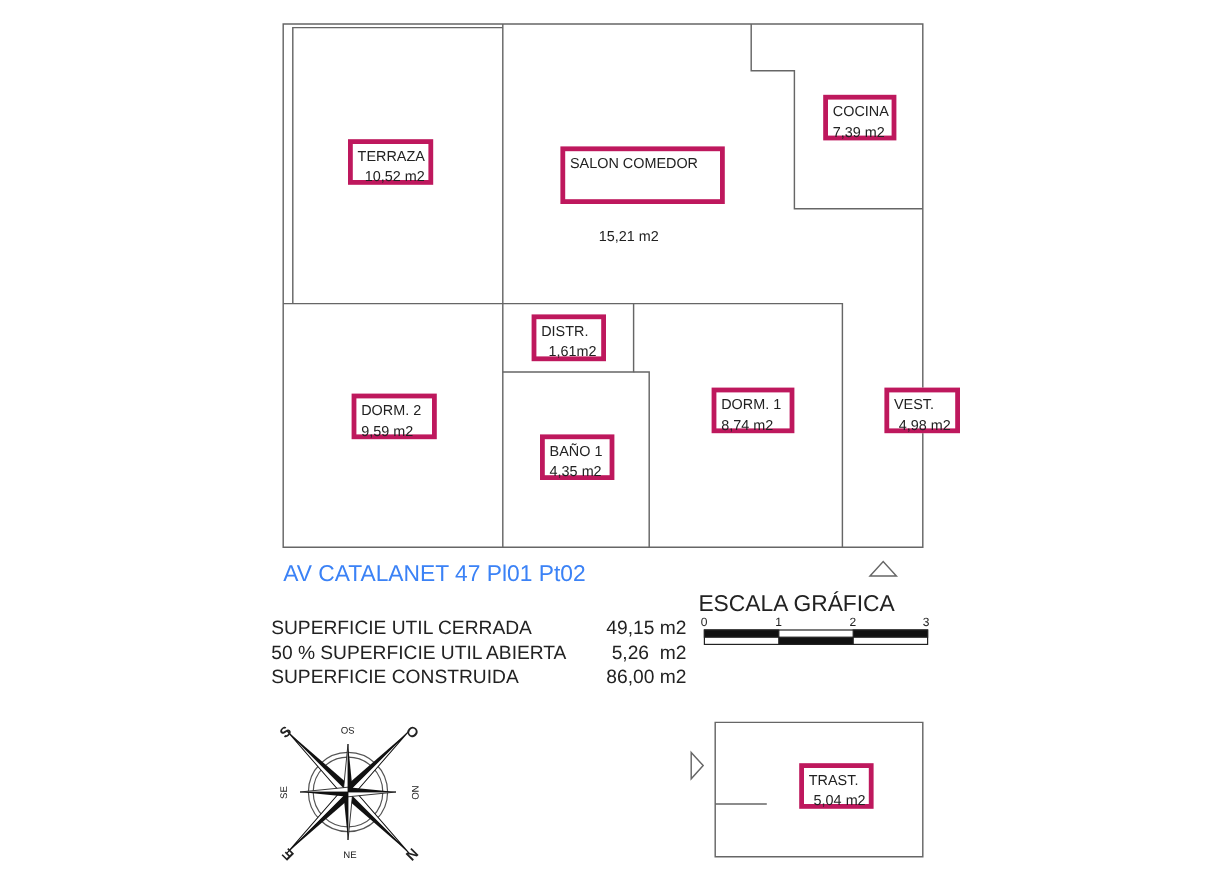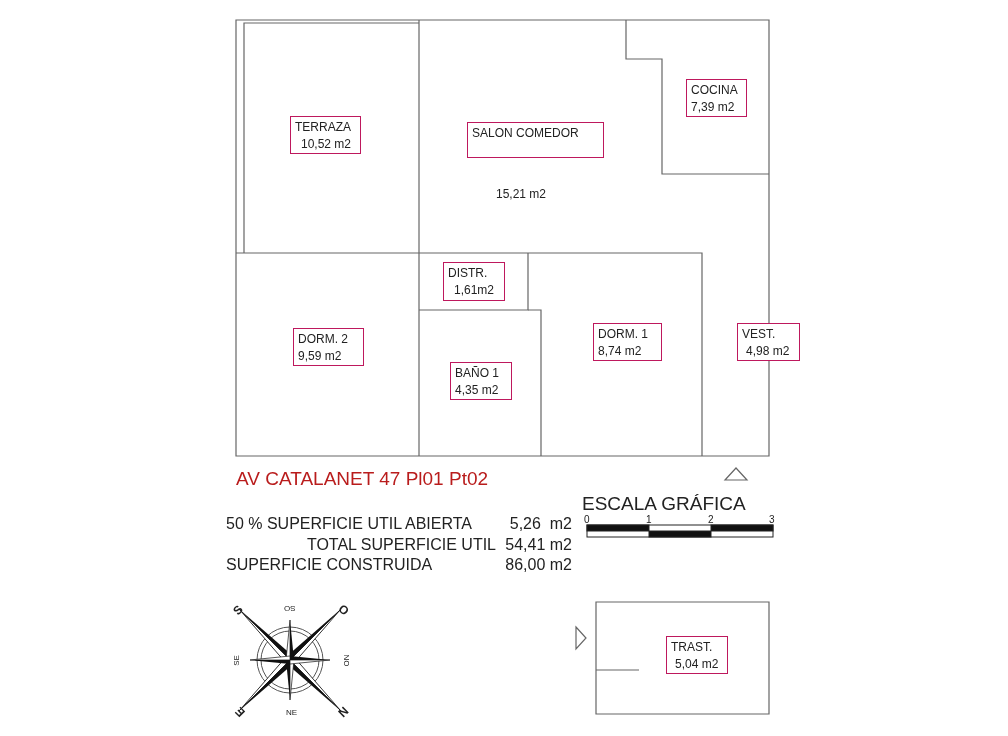--- a/index.html
+++ b/index.html
@@ -1,20 +1,20 @@
 <!DOCTYPE html>
 <html><head>
 <meta charset="utf-8">
 <style>
   html,body{margin:0;padding:0;background:#ffffff;}
   body{width:1008px;height:736px;position:relative;overflow:hidden;font-family:"Liberation Sans",sans-serif;color:#222;}
   #plan{position:absolute;left:0;top:0;}
-  .lbl{position:absolute;border:1px solid #be185d;box-sizing:border-box;font-size:12px;line-height:17px;padding:2px 4px;color:#222;white-space:nowrap;background:#fff;}
+  .lbl{position:absolute;border:4px solid #be185d;box-sizing:border-box;font-size:12px;line-height:17px;padding:2px 4px;color:#222;white-space:nowrap;background:#fff;}
   .lbl span{display:block;}
-  .title{position:absolute;left:236px;top:468px;font-size:19px;color:#b91c1c;white-space:nowrap;}
+  .title{position:absolute;left:236px;top:468px;font-size:19px;color:#3b82f6;white-space:nowrap;}
   .sum{position:absolute;left:226px;top:514px;width:350px;font-size:16px;line-height:20.5px;color:#222;}
   .row{position:relative;height:20.5px;white-space:nowrap;}
   .row .k{position:absolute;left:0;}
   .row .k.r{left:auto;right:80px;}
   .row .v{position:absolute;right:4px;}
   .scale-title{position:absolute;left:582px;top:493px;font-size:19px;color:#222;white-space:nowrap;}
   .tick{position:absolute;top:514px;font-size:10px;color:#222;}
   .compass-lbl{position:absolute;font-size:12px;font-weight:bold;color:#222;}
   .compass-sub{position:absolute;font-size:8px;color:#222;}
 </style>
@@ -77,21 +77,21 @@
       <polygon points="40,0 0,-4 0,0" fill="#111"></polygon>
       <polygon points="40,0 0,4 0,0" fill="#fff" stroke="#111" stroke-width="0.7"></polygon>
     </g>
   </g>
 </svg>
 
 <div class="lbl" style="left:290px;top:116px;width:71px;height:38px;">
   <span>TERRAZA</span>
   <span style="padding-left:6px;">10,52 m2</span>
 </div>
-<div class="lbl" style="left:467px;top:122px;width:137px;height:36px;">
+<div class="lbl" style="left:467px;top:122px;width:137px;height:48px;">
   <span>SALON COMEDOR</span>
   <span style="padding-left:24px;margin-top:44px;">15,21 m2</span>
 </div>
 <div class="lbl" style="left:686px;top:79px;width:61px;height:38px;">
   <span>COCINA</span>
   <span>7,39 m2</span>
 </div>
 <div class="lbl" style="left:443px;top:262px;width:62px;height:39px;">
   <span>DISTR.</span>
   <span style="padding-left:6px;">1,61m2</span>
@@ -114,26 +114,26 @@
 </div>
 <div class="lbl" style="left:666px;top:636px;width:62px;height:38px;">
   <span>TRAST.</span>
   <span style="padding-left:4px;">5,04 m2</span>
 </div>
 
 <div class="title">AV CATALANET 47 Pl01 Pt02</div>
 
 <div class="sum">
   <div class="row">
+    <span class="k">SUPERFICIE UTIL CERRADA</span>
+    <span class="v">49,15 m2</span>
+  </div>
+  <div class="row">
     <span class="k">50 % SUPERFICIE UTIL ABIERTA</span>
     <span class="v" style="white-space:pre;">5,26  m2</span>
-  </div>
-  <div class="row">
-    <span class="k r">TOTAL SUPERFICIE UTIL</span>
-    <span class="v">54,41 m2</span>
   </div>
   <div class="row">
     <span class="k">SUPERFICIE CONSTRUIDA</span>
     <span class="v">86,00 m2</span>
   </div>
 </div>
 
 <div class="scale-title">ESCALA GRÁFICA</div>
 <div class="tick" style="left:584px;">0</div>
 <div class="tick" style="left:646px;">1</div>

